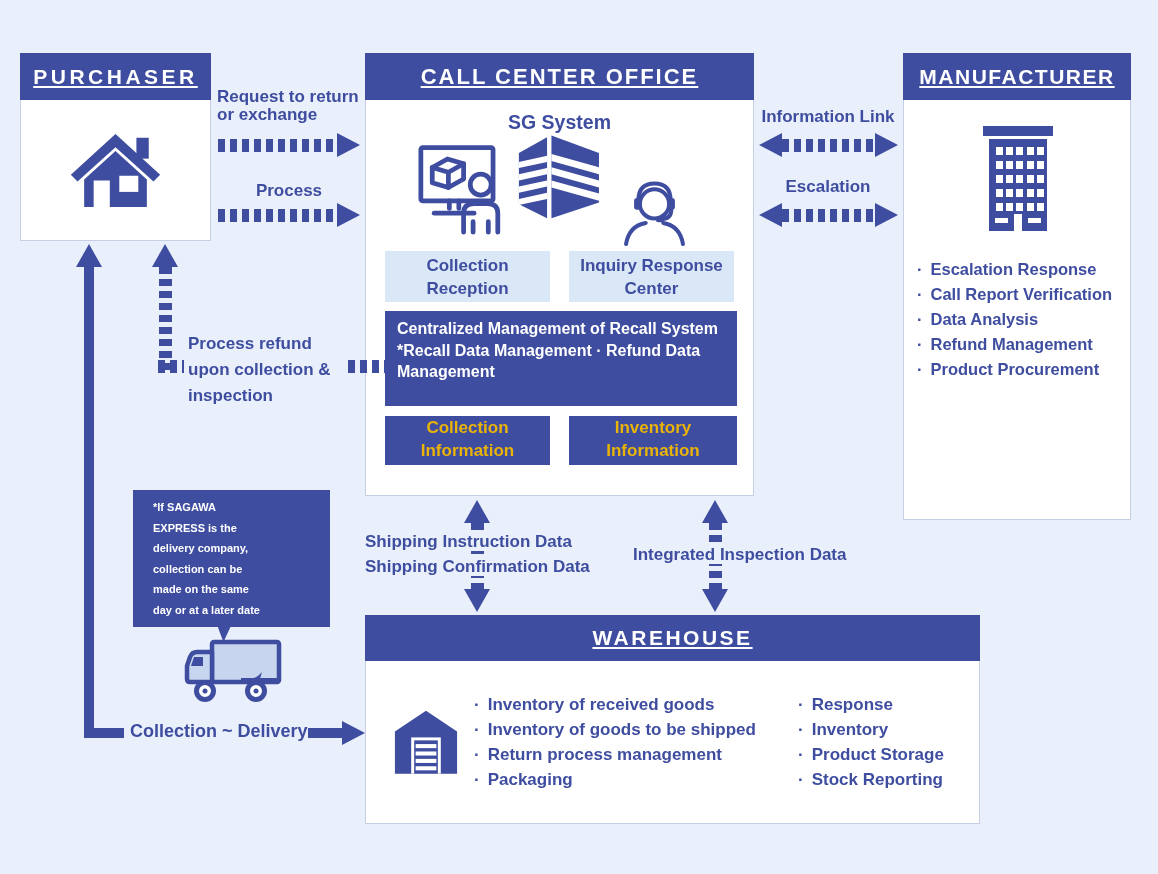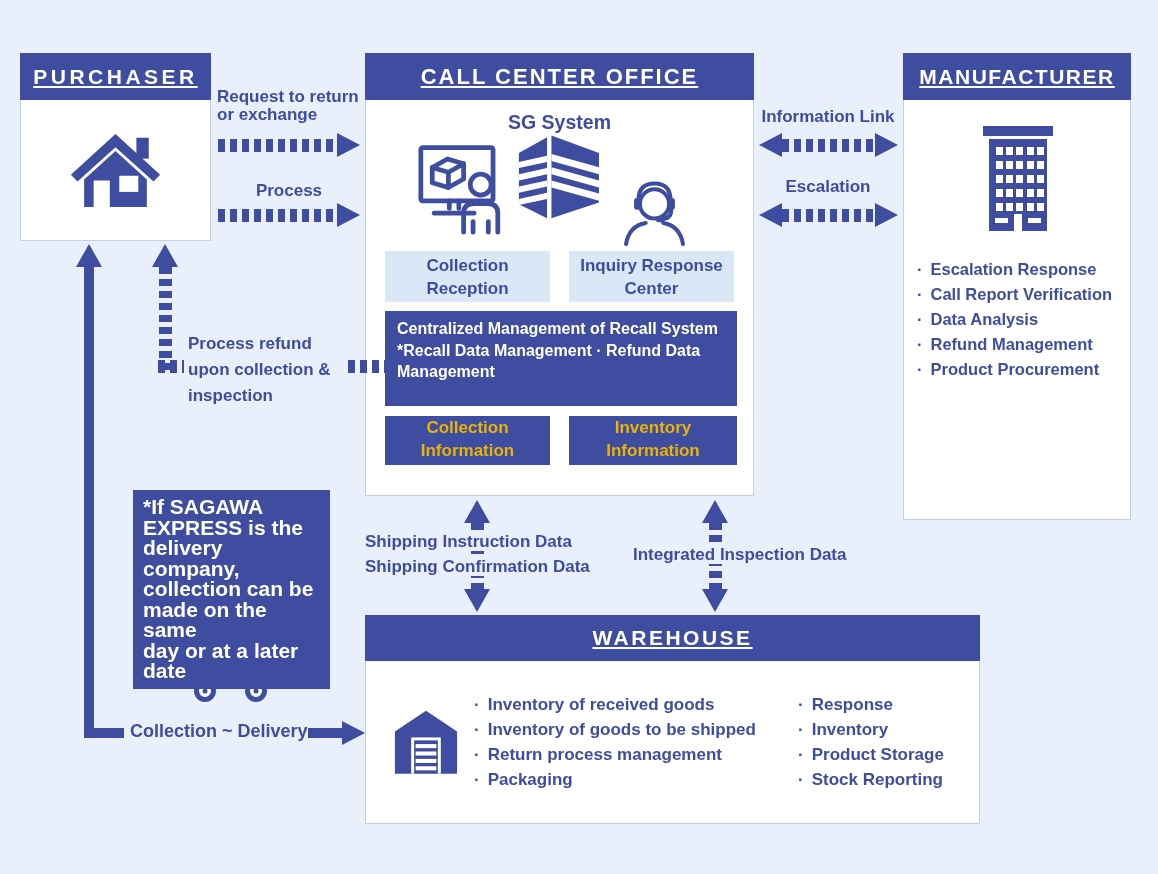--- a/index.html
+++ b/index.html
@@ -55,21 +55,21 @@
   .v-arrow .dash-v{flex:1;}
   .tri-right{width:0;height:0;border-top:12px solid transparent;border-bottom:12px solid transparent;border-left:23px solid var(--accent);}
   .tri-left{width:0;height:0;border-top:12px solid transparent;border-bottom:12px solid transparent;border-right:23px solid var(--accent);}
   .tri-up{width:0;height:0;border-left:13px solid transparent;border-right:13px solid transparent;border-bottom:23px solid var(--accent);}
   .tri-down{width:0;height:0;border-left:13px solid transparent;border-right:13px solid transparent;border-top:23px solid var(--accent);}
   .solid-h{position:absolute;height:10px;background:var(--accent);z-index:1;}
   .solid-v{position:absolute;width:10px;background:var(--accent);z-index:1;}
 
   .note-box{
     position:absolute;left:133px;top:490px;width:197px;background:var(--accent);color:#fff;
-    font-size:21px;line-height:20.5px;padding:7px 10px;box-sizing:border-box;white-space:pre-line;z-index:2;
+    font-size:11px;line-height:20.5px;padding:7px 20px;box-sizing:border-box;white-space:pre-line;z-index:2;
   }
   .note-tail{
     position:absolute;left:216px;top:614px;width:0;height:0;z-index:1;
     border-top:27px solid var(--accent);border-left:5px solid transparent;border-right:19px solid transparent;
     transform:rotate(-10deg);
   }
 </style>
 </head>
 <body>
 

